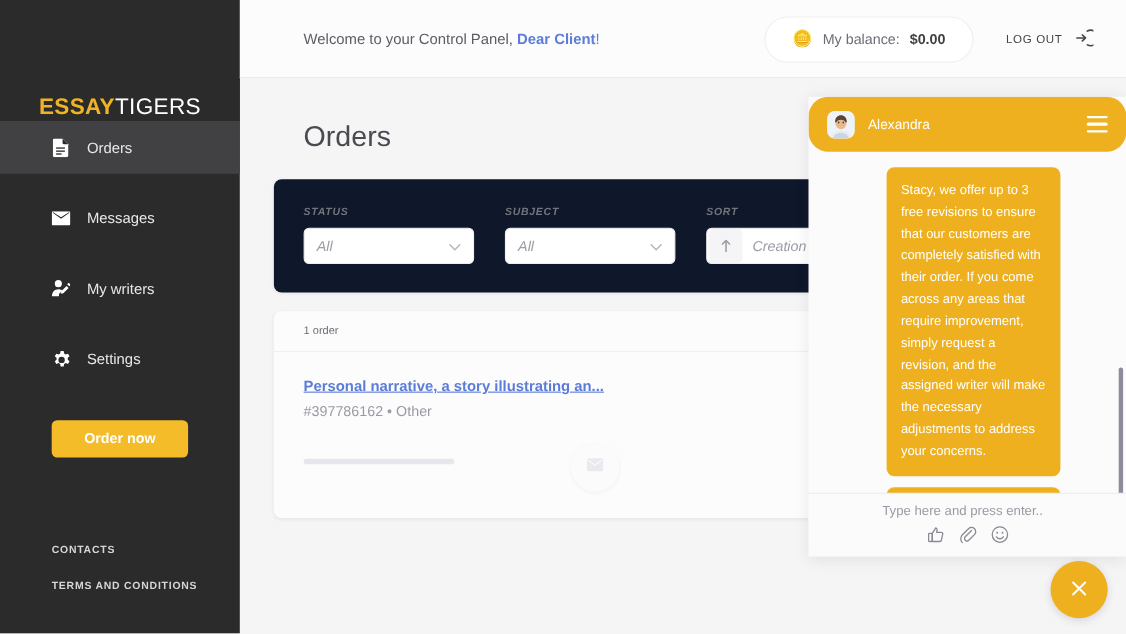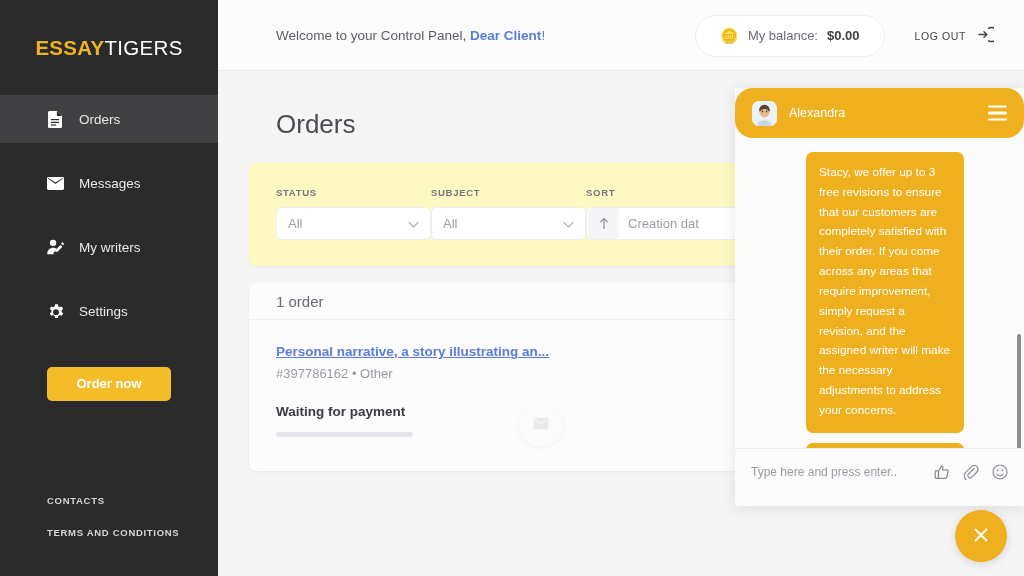--- a/index.html
+++ b/index.html
@@ -23,23 +23,23 @@
   
   .sidebar {
     position: absolute;
     left: 0; top: 0;
     width: 218px;
     height: 576px;
     background: #2b2b2b;
   }
 
   .logo-wrap {
-    height: 95px;
-    display: flex;
-    align-items: center;
+    height: 110px;
+    display: flex;
+    align-items: flex-end;
     justify-content: center;
     background: #2b2b2b;
   }
   .logo {
     font-size: 20.5px;
     font-weight: bold;
     letter-spacing: 0.3px;
     color: #ffffff;
     white-space: nowrap;
   }
@@ -171,25 +171,27 @@
   .page-title {
     margin: 38px 0 0 58px;
     font-size: 26px;
     font-weight: normal;
     color: #4a4a52;
   }
 
   .filters-card {
     margin: 23px 0 0 31px;
     width: 745px;
-    background: #fef9c3;
+    background: #0f172a;
     border-radius: 7px;
     box-shadow: 0 1px 3px rgba(30,30,50,0.055);
     padding: 24px 27px 26px 27px;
     display: flex;
+    gap: 28px;
+    font-style: italic;
   }
   .filter { width: 155px; flex: 0 0 155px; }
   .filter-label {
     font-size: 9.5px;
     font-weight: bold;
     letter-spacing: 0.7px;
     color: #74747d;
     margin-bottom: 9px;
   }
   .select-box {
@@ -241,21 +243,21 @@
     background: #fcfcfc;
     border-radius: 7px;
     box-shadow: 0 1px 3px rgba(30,30,50,0.055);
     overflow: hidden;
   }
   .orders-count {
     height: 37px;
     display: flex;
     align-items: center;
     padding-left: 27px;
-    font-size: 15px;
+    font-size: 10px;
     color: #6b6b75;
     border-bottom: 1px solid #f0f0f2;
   }
   .order-row {
     padding: 22px 27px 24px 27px;
     position: relative;
   }
   .order-title {
     font-size: 13.5px;
     font-weight: bold;
@@ -398,20 +400,21 @@
   }
   .chat-promo b { color: #5a5a64; }
 
   .chat-input-row {
     height: 46px;
     border-top: 1px solid #ededef;
     display: flex;
     align-items: center;
     padding: 0 16px;
     background: #fbfbfc;
+    flex-direction: column;
   }
   .chat-input {
     flex: 1;
     border: none;
     outline: none;
     background: transparent;
     font-size: 12px;
     color: #4a4a52;
     font-family: "Liberation Sans", sans-serif;
   }
@@ -575,21 +578,20 @@
 
       <div class="order-row">
         <a class="order-title">Personal narrative, a story illustrating an...</a>
         <div class="order-meta">
           <span>#397786162</span><span> • </span><span>Other</span>
         </div>
 
         <div class="order-bottom">
 
           <div class="order-status">
-            <div class="status-text">Waiting for payment</div>
             <div class="status-bar"></div>
           </div>
 
           <div class="order-msg-btn">
             <span>
               <svg width="16" height="13" viewBox="0 0 16 13">
                   <rect x="0.7" y="0.7" width="14.6" height="11.6" rx="1.4" fill="#e9e9ee"></rect>
                   <path d="M1.6 2.2l6.4 4.6 6.4-4.6" stroke="#f8f8fa" stroke-width="1.3" fill="none"></path>
                 </svg>
             </span>

